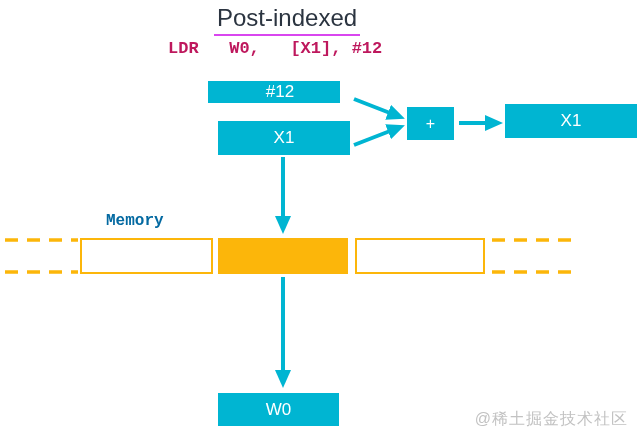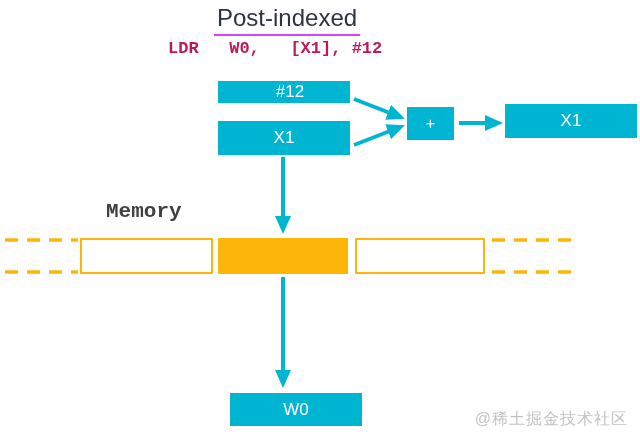--- a/index.html
+++ b/index.html
@@ -34,33 +34,33 @@
   .cyan-box {
     position: absolute;
     background: #00b5d2;
     color: #ffffff;
     font-size: 17px;
     display: flex;
     align-items: center;
     justify-content: center;
     box-sizing: border-box;
   }
-  .box-offset   { left: 218px; top: 81px;  width: 132px; height: 22px; padding-left: 12px; }
+  .box-offset   { left: 208px; top: 81px;  width: 132px; height: 22px; padding-left: 12px; }
   .box-base     { left: 218px; top: 121px; width: 132px; height: 34px; }
   .box-plus     { left: 407px; top: 107px; width: 47px;  height: 33px; font-size: 16px; font-weight: 300; }
   .box-updated  { left: 505px; top: 104px; width: 132px; height: 34px; }
-  .box-dest     { left: 218px; top: 393px; width: 132px; height: 33px; margin-left: 12px; }
+  .box-dest     { left: 218px; top: 393px; width: 121px; height: 33px; }
   .memory-label {
     position: absolute;
     left: 106px;
-    top: 200px;
+    top: 212px;
     font-family: "Liberation Mono", "DejaVu Sans Mono", monospace;
     font-weight: bold;
-    font-size: 21px;
-    color: #404040;
+    font-size: 16px;
+    color: #0369a1;
   }
   .mem-cell {
     position: absolute;
     top: 238px;
     height: 36px;
     box-sizing: border-box;
   }
   .mem-outlined { background: #ffffff; border: 2px solid #fcb60a; }
   .mem-filled   { background: #fcb60a; }
   .mem-cell-1 { left: 80px;  width: 133px; }

